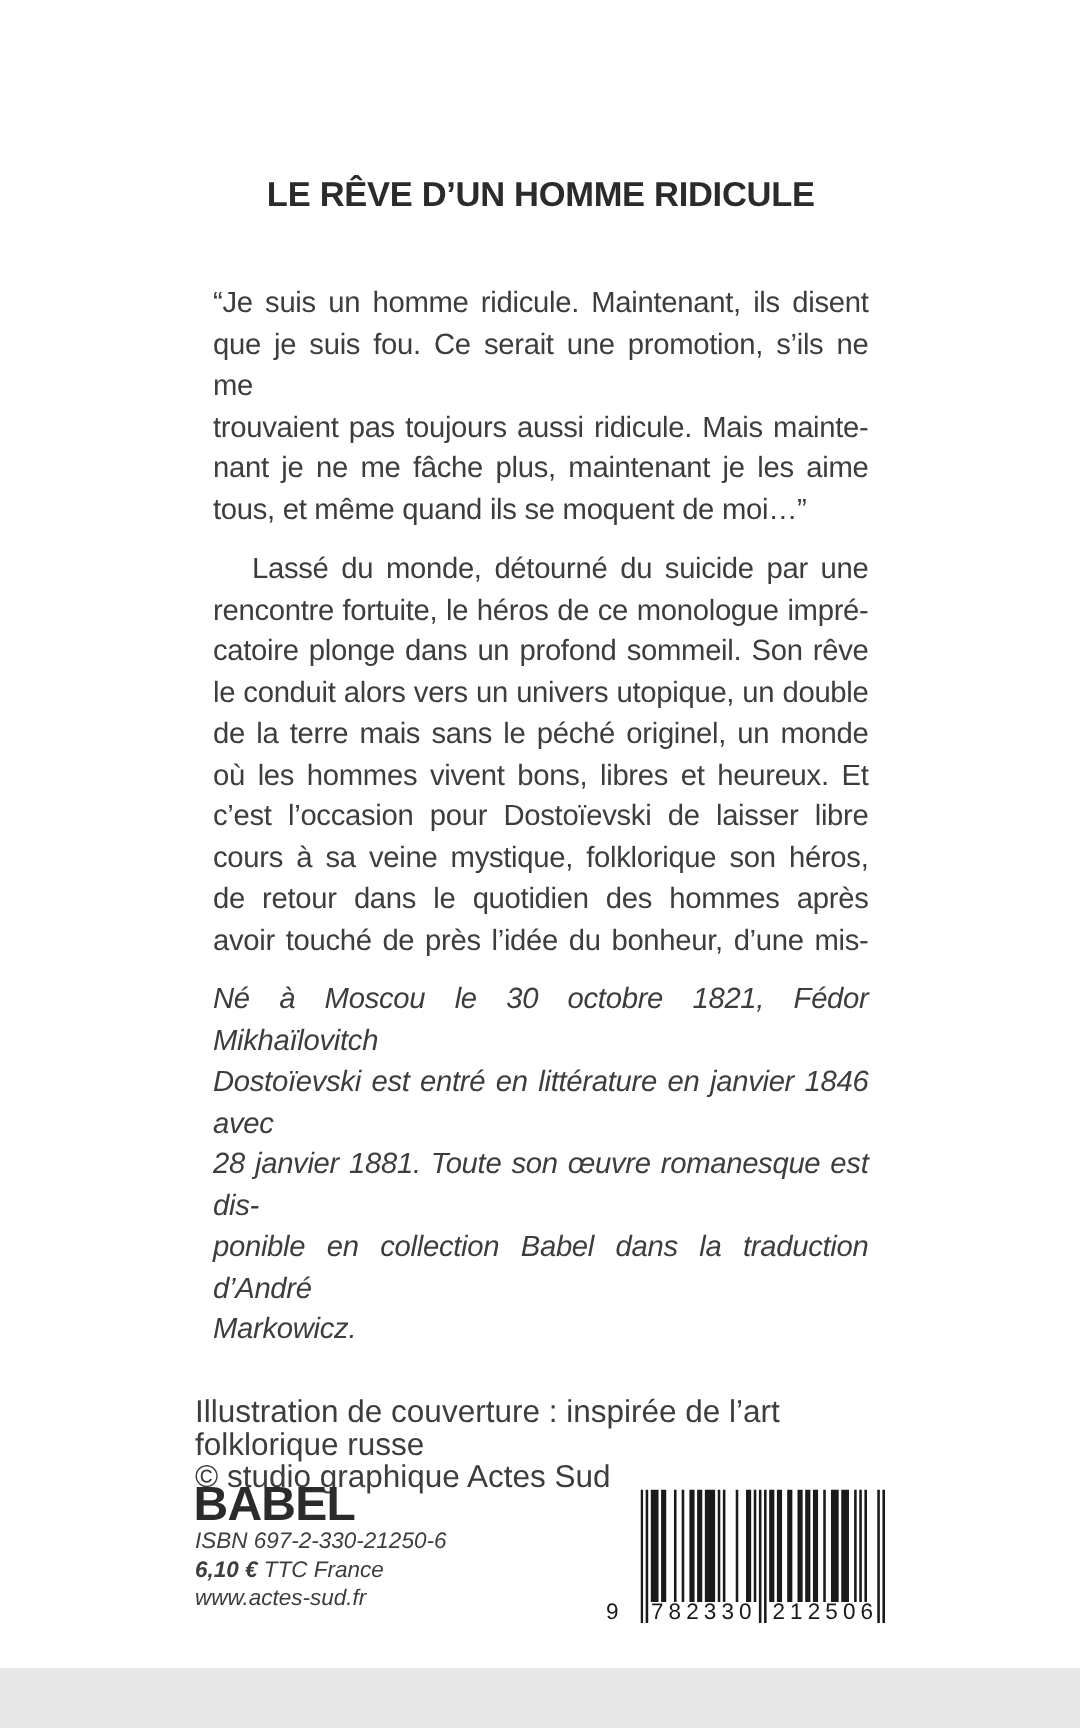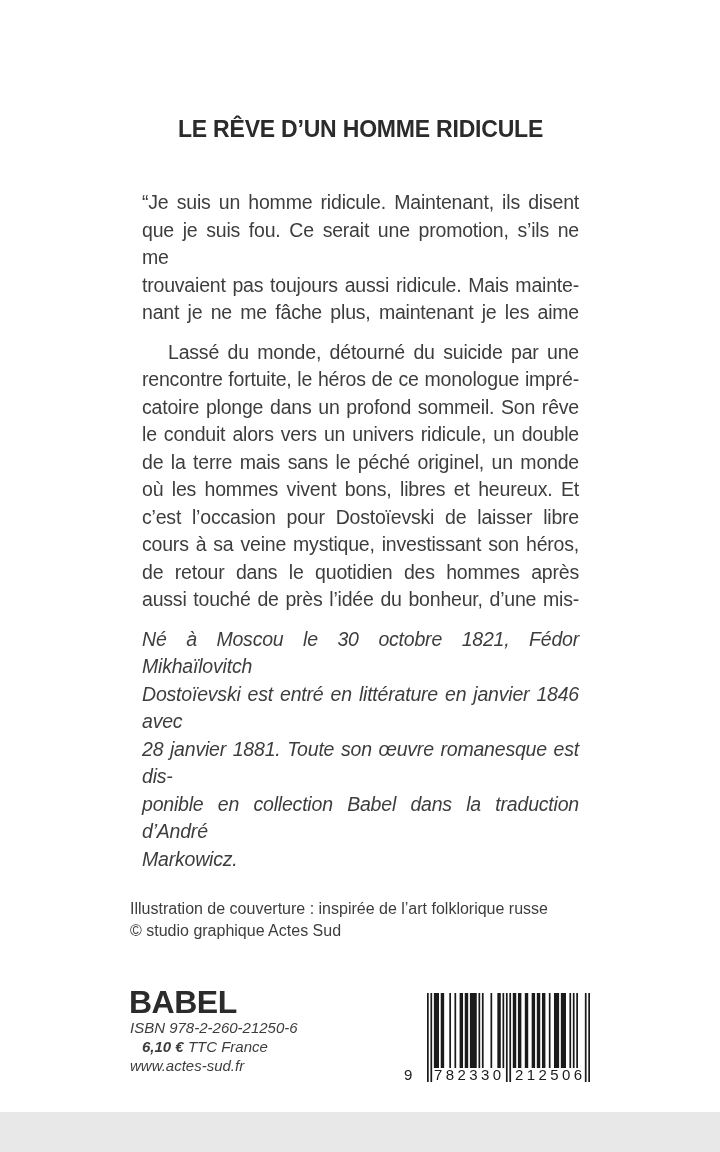--- a/index.html
+++ b/index.html
@@ -15,24 +15,24 @@
   .body-text {
     position:absolute; left:130px; top:177px; width:461px;
     font-size:19.5px; line-height:27.5px; letter-spacing:-0.2px; color:#3d3d3d;
   }
   .para { margin:12px; }
   .para .line { text-align:justify; text-align-last:justify; hyphens:none; }
   .para .line.last { text-align-last:left; }
   .para.indent .line:first-child { text-indent:26px; }
   .para.bio { font-style:italic; margin-top:10px; }
   span.roman { font-style:normal; }
-  span.bold { font-weight:700;margin-left:12px; }
+  span.bold { font-weight:700; }
   .credits {
-    position:absolute; left:130px; top:898px; width:480px;
-    font-size:16px; line-height:21.5px; color:#3d3d3d;
+    position:absolute; left:130px; top:931px; width:480px;
+    font-size:21px; line-height:21.5px; color:#3d3d3d;
   }
   .babel {
     position:absolute; left:129px; top:984px;
     font-size:32px; font-weight:700; letter-spacing:-0.5px; color:#2b2b2b;
   }
   .imprint {
     position:absolute; left:130px; top:1019px; width:300px;
     font-style:italic; font-size:15px; line-height:18.8px; color:#3d3d3d;
   }
   .barcode-svg { position:absolute; left:427px; top:993px; }
@@ -47,51 +47,52 @@
 <div class="page">
 
   <div class="title">LE RÊVE D’UN HOMME RIDICULE</div>
 
   <div class="body-text">
       <div class="para quote">
         <div class="line"><span>“Je suis un homme ridicule. Maintenant, ils disent</span></div>
         <div class="line"><span>que je suis fou. Ce serait une promotion, s’ils ne me</span></div>
         <div class="line"><span>trouvaient pas toujours aussi ridicule. Mais mainte-</span></div>
         <div class="line"><span>nant je ne me fâche plus, maintenant je les aime</span></div>
+        <div class="line last"><span>tous, et même quand ils se moquent de moi…”</span></div>
       </div>
       <div class="para synopsis indent">
         <div class="line"><span>Lassé du monde, détourné du suicide par une</span></div>
         <div class="line"><span>rencontre fortuite, le héros de ce monologue impré-</span></div>
         <div class="line"><span>catoire plonge dans un profond sommeil. Son rêve</span></div>
-        <div class="line"><span>le conduit alors vers un univers ridicule, un double</span></div>
+        <div class="line"><span>le conduit alors vers un univers utopique, un double</span></div>
         <div class="line"><span>de la terre mais sans le péché originel, un monde</span></div>
         <div class="line"><span>où les hommes vivent bons, libres et heureux. Et</span></div>
         <div class="line"><span>c’est l’occasion pour Dostoïevski de laisser libre</span></div>
-        <div class="line"><span>cours à sa veine mystique, investissant son héros,</span></div>
+        <div class="line"><span>cours à sa veine mystique, folklorique son héros,</span></div>
         <div class="line"><span>de retour dans le quotidien des hommes après</span></div>
-        <div class="line"><span>aussi touché de près l’idée du bonheur, d’une mis-</span></div>
+        <div class="line"><span>avoir touché de près l’idée du bonheur, d’une mis-</span></div>
       </div>
       <div class="para bio">
         <div class="line"><span>Né à Moscou le 30 octobre 1821, Fédor Mikhaïlovitch</span></div>
         <div class="line"><span>Dostoïevski est entré en littérature en janvier 1846 avec</span></div>
         <div class="line"><span>28 janvier 1881. Toute son œuvre romanesque est dis-</span></div>
         <div class="line"><span>ponible en collection Babel dans la traduction d’André</span></div>
         <div class="line last"><span>Markowicz.</span></div>
       </div>
     </div>
 
   <div class="credits">
     <div>Illustration de couverture : inspirée de l’art folklorique russe</div>
     <div>© studio graphique Actes Sud</div>
   </div>
 
   <div class="babel">BABEL</div>
 
   <div class="imprint">
-      <div><span>ISBN 978-2-260-21250-6</span></div>
+      <div><span>ISBN 697-2-330-21250-6</span></div>
       <div><span class="bold">6,10 €</span><span> TTC France</span></div>
       <div><span>www.actes-sud.fr</span></div>
     </div>
 
   <svg class="barcode-svg" width="163" height="89" viewBox="0 0 163 89" preserveAspectRatio="none">
       <g fill="#1a1a1a">
         <rect x="0.000" y="0" width="1.716" height="89"></rect>
         <rect x="3.432" y="0" width="1.716" height="89"></rect>
         <rect x="6.863" y="0" width="5.147" height="75"></rect>
         <rect x="13.726" y="0" width="3.432" height="75"></rect>

